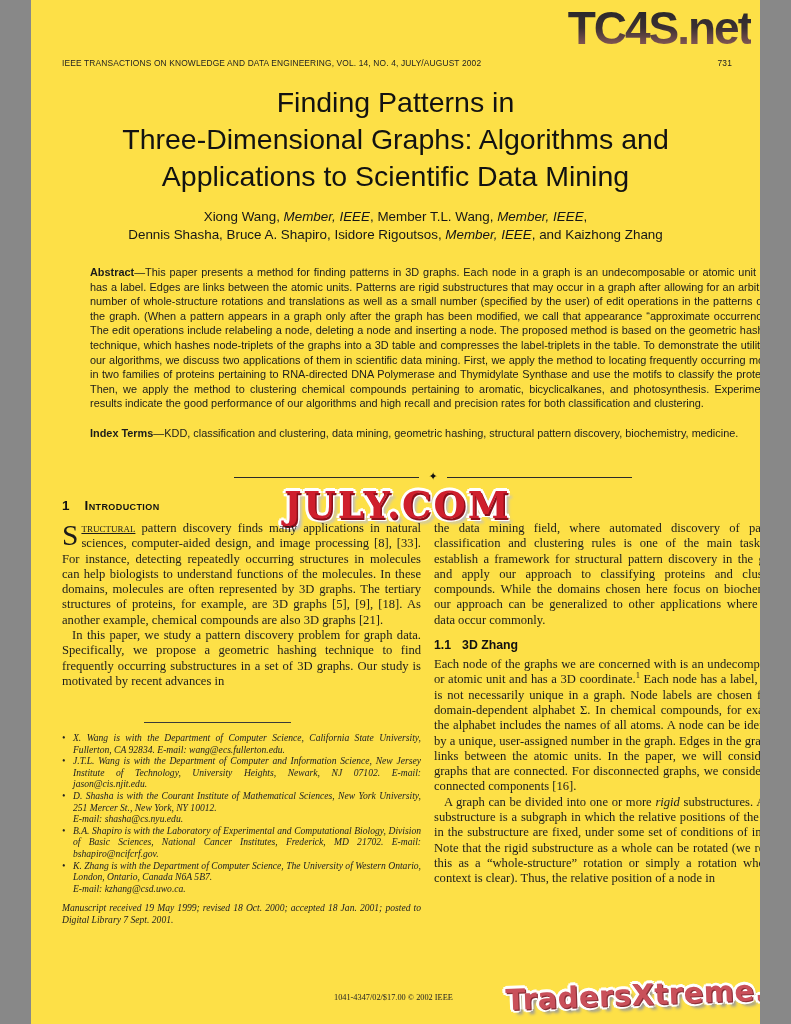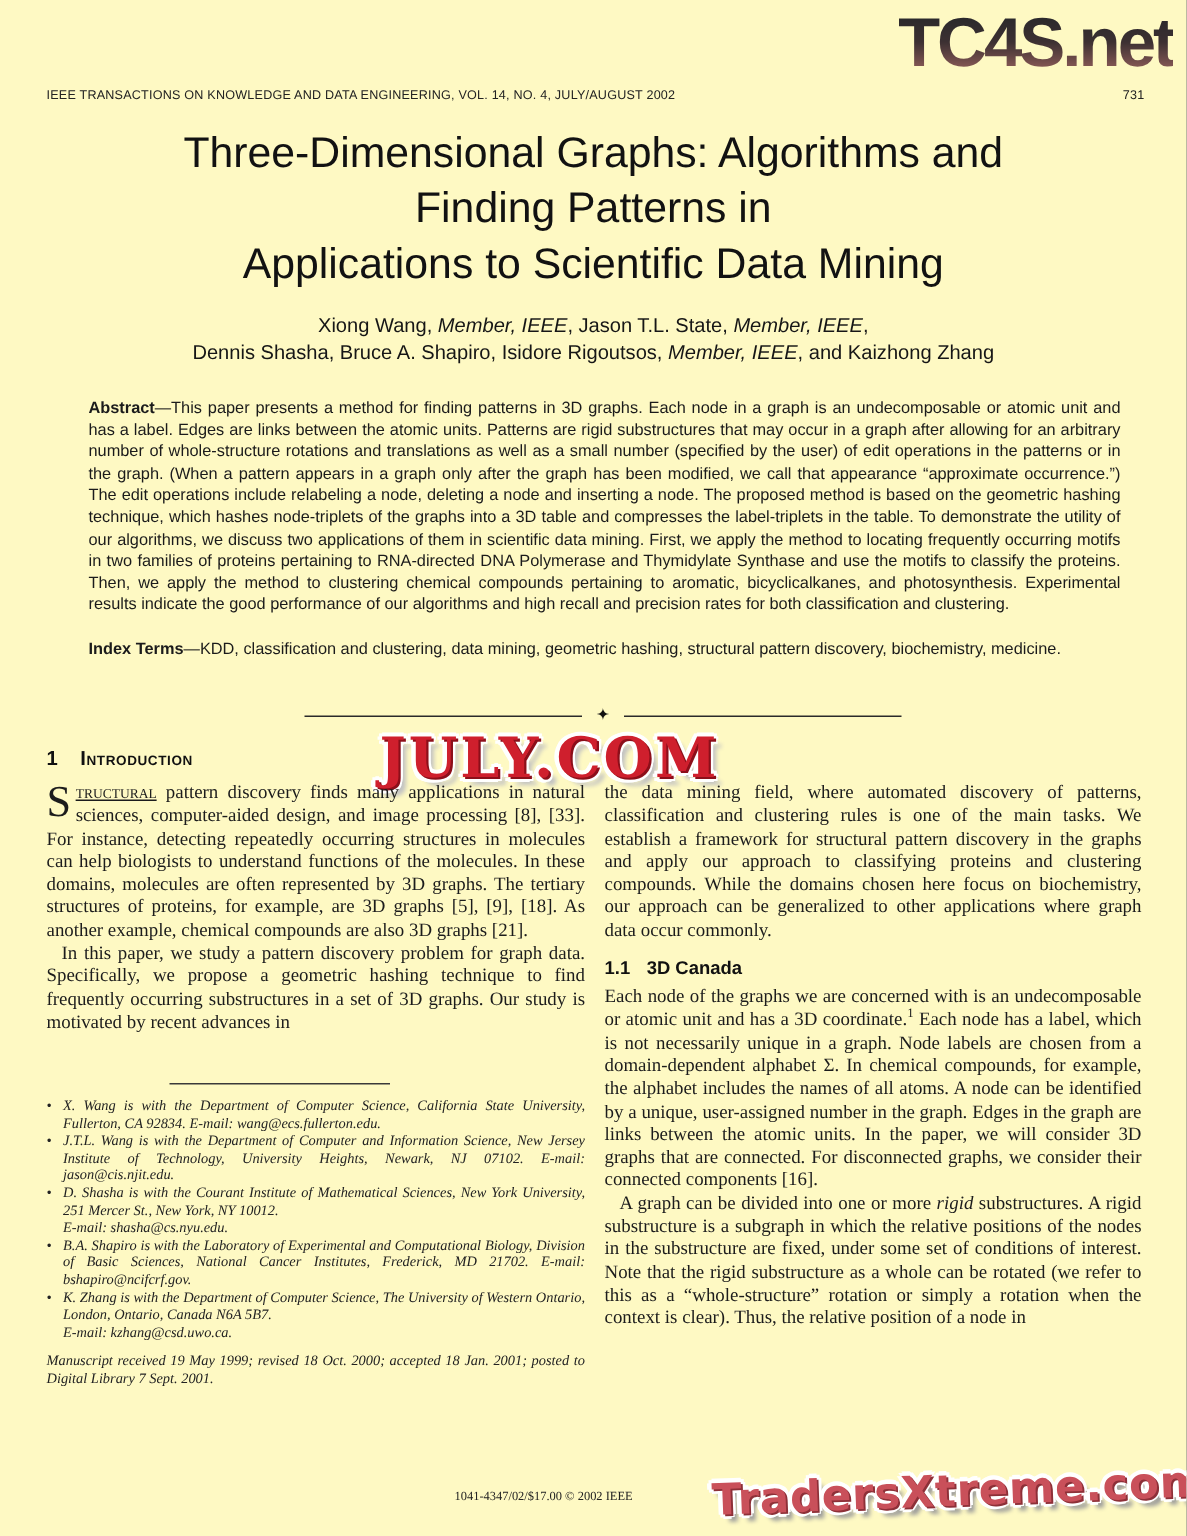--- a/index.html
+++ b/index.html
@@ -1,18 +1,18 @@
 <!DOCTYPE html>
 <html><head>
 <meta charset="utf-8">
 <style>
   html,body { margin:0; padding:0; background:#888; }
   .page {
-    position:relative; width:791px; height:1024px; margin:0 auto;
-    background:#fef9c3; overflow:hidden;
+    position:relative; width:729px; height:1024px; margin:0 auto;
+    background:#fde047; overflow:hidden;
     font-family:"Liberation Serif", serif; color:#1c1c1c;
     -webkit-font-smoothing:antialiased;
   }
 
   
   .tc4s {
     position:absolute; top:1px; right:9px;
     font-family:"Liberation Sans", sans-serif; font-weight:bold;
     font-size:46px; letter-spacing:-2px; color:#3a3234;
   }
@@ -127,27 +127,27 @@
 <div class="page">
 
   <div class="tc4s">TC4S.net</div>
 
   <div class="running-head">
     <span>IEEE TRANSACTIONS ON KNOWLEDGE AND DATA ENGINEERING,   VOL. 14,   NO. 4,   JULY/AUGUST 2002</span>
     <span>731</span>
   </div>
 
   <div class="title-block">
+    <div>Finding Patterns in</div>
     <div>Three-Dimensional Graphs: Algorithms and</div>
-    <div>Finding Patterns in</div>
     <div>Applications to Scientific Data Mining</div>
   </div>
 
   <div class="authors-block">
-    <div><span>Xiong Wang, </span><span style="font-style: italic;">Member</span><span style="font-style: italic;">, </span><span style="font-style: italic;">IEEE</span><span>, Jason T.L. State, </span><span style="font-style: italic;">Member</span><span style="font-style: italic;">, </span><span style="font-style: italic;">IEEE</span><span>,</span></div>
+    <div><span>Xiong Wang, </span><span style="font-style: italic;">Member</span><span style="font-style: italic;">, </span><span style="font-style: italic;">IEEE</span><span>, Member T.L. Wang, </span><span style="font-style: italic;">Member</span><span style="font-style: italic;">, </span><span style="font-style: italic;">IEEE</span><span>,</span></div>
     <div><span>Dennis Shasha, Bruce A. Shapiro, Isidore Rigoutsos, </span><span style="font-style: italic;">Member</span><span style="font-style: italic;">, </span><span style="font-style: italic;">IEEE</span><span>, and Kaizhong Zhang</span></div>
   </div>
 
   <div class="abstract-wrap">
     <p><span class="lead">Abstract</span><span>—This paper presents a method for finding patterns in 3D graphs. Each node in a graph is an undecomposable or atomic unit and has a label. Edges are links between the atomic units. Patterns are rigid substructures that may occur in a graph after allowing for an arbitrary number of whole-structure rotations and translations as well as a small number (specified by the user) of edit operations in the patterns or in the graph. (When a pattern appears in a graph only after the graph has been modified, we call that appearance “approximate occurrence.”) The edit operations include relabeling a node, deleting a node and inserting a node. The proposed method is based on the geometric hashing technique, which hashes node-triplets of the graphs into a 3D table and compresses the label-triplets in the table. To demonstrate the utility of our algorithms, we discuss two applications of them in scientific data mining. First, we apply the method to locating frequently occurring motifs in two families of proteins pertaining to RNA-directed DNA Polymerase and Thymidylate Synthase and use the motifs to classify the proteins. Then, we apply the method to clustering chemical compounds pertaining to aromatic, bicyclicalkanes, and photosynthesis. Experimental results indicate the good performance of our algorithms and high recall and precision rates for both classification and clustering.</span></p>
     <p class="index-terms"><span class="lead">Index Terms</span><span>—KDD, classification and clustering, data mining, geometric hashing, structural pattern discovery, biochemistry, medicine.</span></p>
   </div>
 
   <div class="separator">
     <span class="sep-line"></span>
@@ -172,21 +172,21 @@
 E-mail: shasha@cs.nyu.edu.</li>
       <li>B.A. Shapiro is with the Laboratory of Experimental and Computational Biology, Division of Basic Sciences, National Cancer Institutes, Frederick, MD 21702. E-mail: bshapiro@ncifcrf.gov.</li>
       <li>K. Zhang is with the Department of Computer Science, The University of Western Ontario, London, Ontario, Canada N6A 5B7.
 E-mail: kzhang@csd.uwo.ca.</li>
     </ul>
     <p class="manuscript">Manuscript received 19 May 1999; revised 18 Oct. 2000; accepted 18 Jan. 2001; posted to Digital Library 7 Sept. 2001.</p>
   </div>
 
   <div class="col-right">
     <p class="bt">the data mining field, where automated discovery of patterns, classification and clustering rules is one of the main tasks. We establish a framework for structural pattern discovery in the graphs and apply our approach to classifying proteins and clustering compounds. While the domains chosen here focus on biochemistry, our approach can be generalized to other applications where graph data occur commonly.</p>
-    <h3 class="sub-heading"><span class="num">1.1</span><span>3D Canada</span></h3>
+    <h3 class="sub-heading"><span class="num">1.1</span><span>3D Zhang</span></h3>
     <p class="bt"><span>Each node of the graphs we are concerned with is an undecomposable or atomic unit and has a 3D coordinate.</span><sup>1</sup><span> Each node has a label, which is not necessarily unique in a graph. Node labels are chosen from a domain-dependent alphabet Σ. In chemical compounds, for example, the alphabet includes the names of all atoms. A node can be identified by a unique, user-assigned number in the graph. Edges in the graph are links between the atomic units. In the paper, we will consider 3D graphs that are connected. For disconnected graphs, we consider their connected components [16].</span></p>
     <p class="bt indent"><span>A graph can be divided into one or more </span><span style="font-style: italic;">rigid</span><span> substructures. A rigid substructure is a subgraph in which the relative positions of the nodes in the substructure are fixed, under some set of conditions of interest. Note that the rigid substructure as a whole can be rotated (we refer to this as a “whole-structure” rotation or simply a rotation when the context is clear). Thus, the relative position of a node in</span></p>
   </div>
 
 
   <div class="ieee-notice">1041-4347/02/$17.00 © 2002 IEEE</div>
 
   <div class="wm-traders">TradersXtreme.com</div>
 
 </div>

